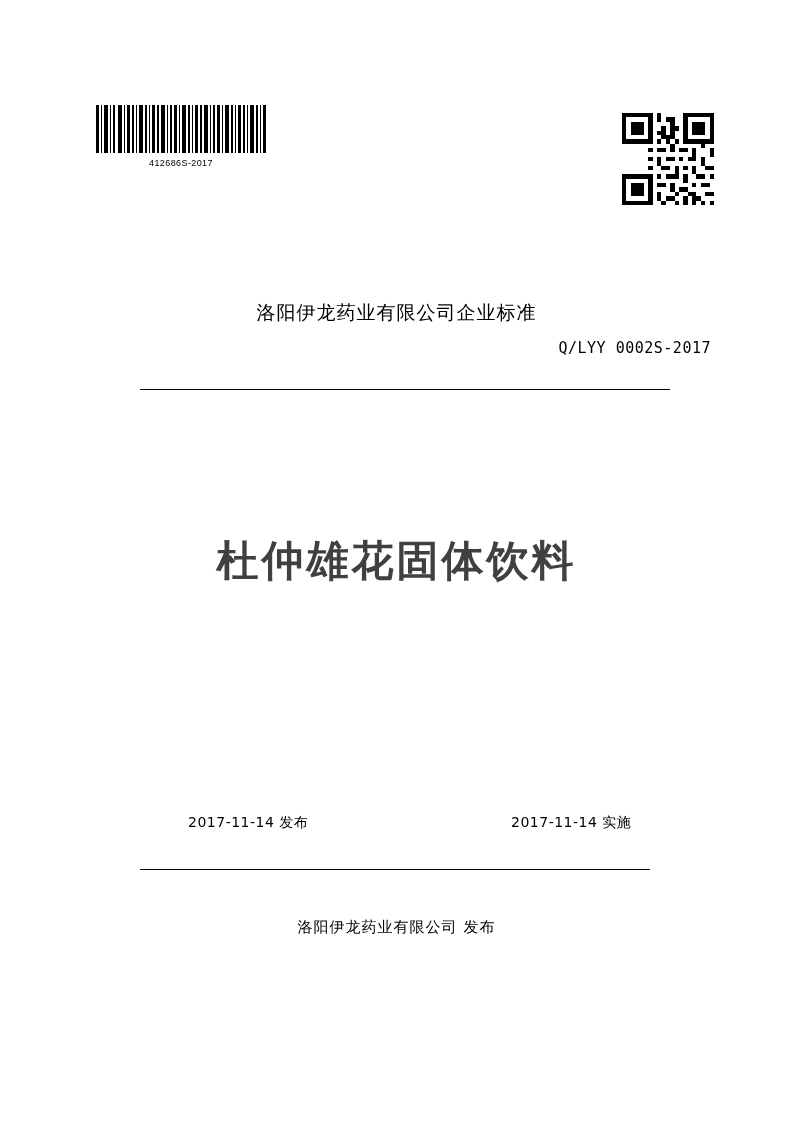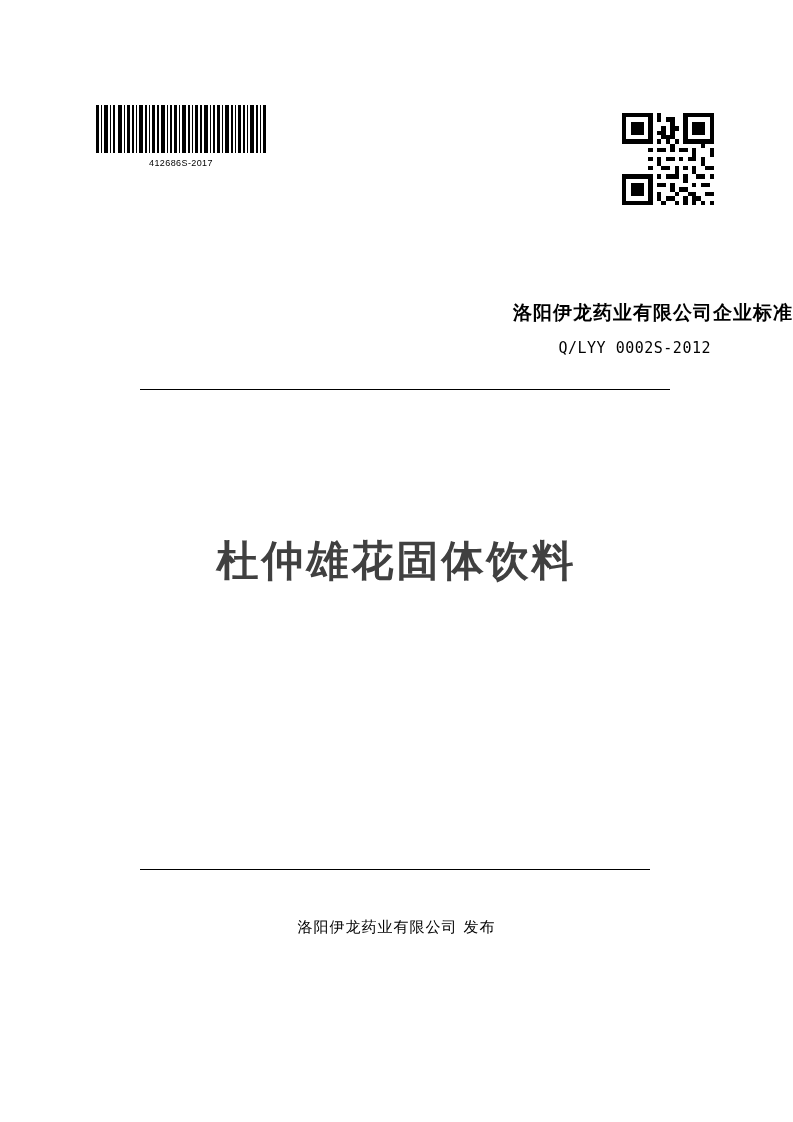--- a/index.html
+++ b/index.html
@@ -60,24 +60,24 @@
   .qr-block svg {
     display: block;
   }
 
   
   .std-title {
     position: absolute;
     left: 0;
     top: 300px;
     width: 793px;
-    text-align: right;
+    text-align: center;
     font-family: "DejaVu Sans", sans-serif;
     font-size: 19px;
-    font-weight: bold;
+    font-weight: normal;
     letter-spacing: 1px;
     color: #000;
   }
   .std-code {
     position: absolute;
     right: 82px;
     top: 339px;
     font-family: "DejaVu Sans Mono", monospace;
     font-size: 15px;
     letter-spacing: 0.5px;
@@ -279,24 +279,28 @@
           <rect x="20" y="20" width="1" height="1"></rect>
           <rect x="9" y="20" width="1" height="1"></rect>
           <rect x="12" y="20" width="1" height="1"></rect>
           <rect x="16" y="19" width="1" height="2"></rect>
         </g>
       </svg>
     </div>
   </div>
 
   <div class="std-title">洛阳伊龙药业有限公司企业标准</div>
-  <div class="std-code">Q/LYY 0002S-2012</div>
+  <div class="std-code">Q/LYY 0002S-2017</div>
 
   <div class="rule rule-top"></div>
 
   <div class="product-title">杜仲雄花固体饮料</div>
 
+  <div class="dates-row">
+    <div class="date-issue">2017-11-14 发布</div>
+    <div class="date-effective">2017-11-14 实施</div>
+  </div>
 
   <div class="rule rule-bottom"></div>
 
   <div class="publisher">洛阳伊龙药业有限公司 发布</div>
 
 </div>
 
 </body></html>

